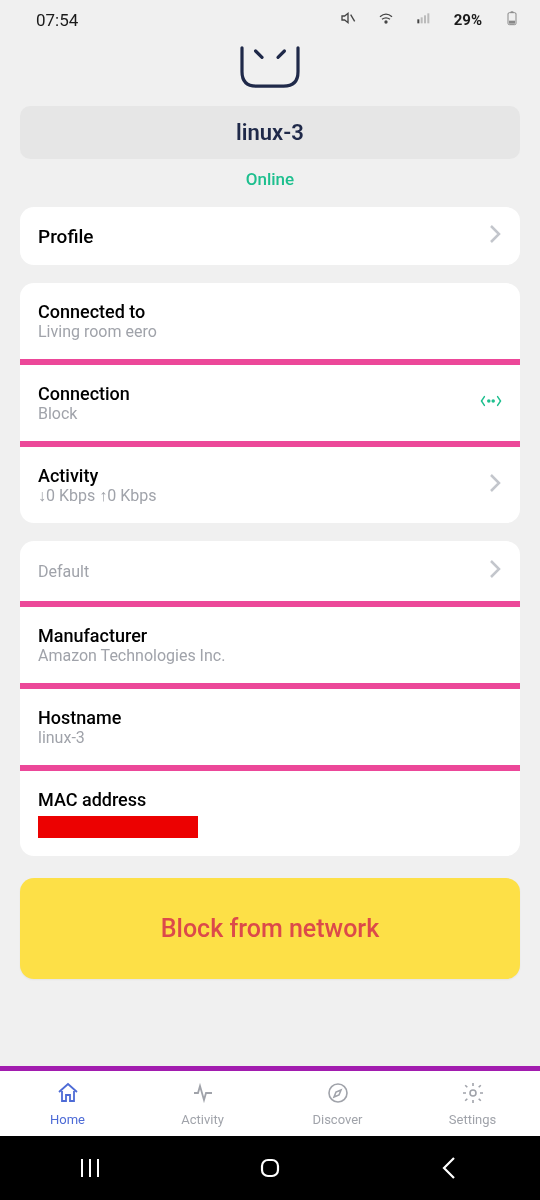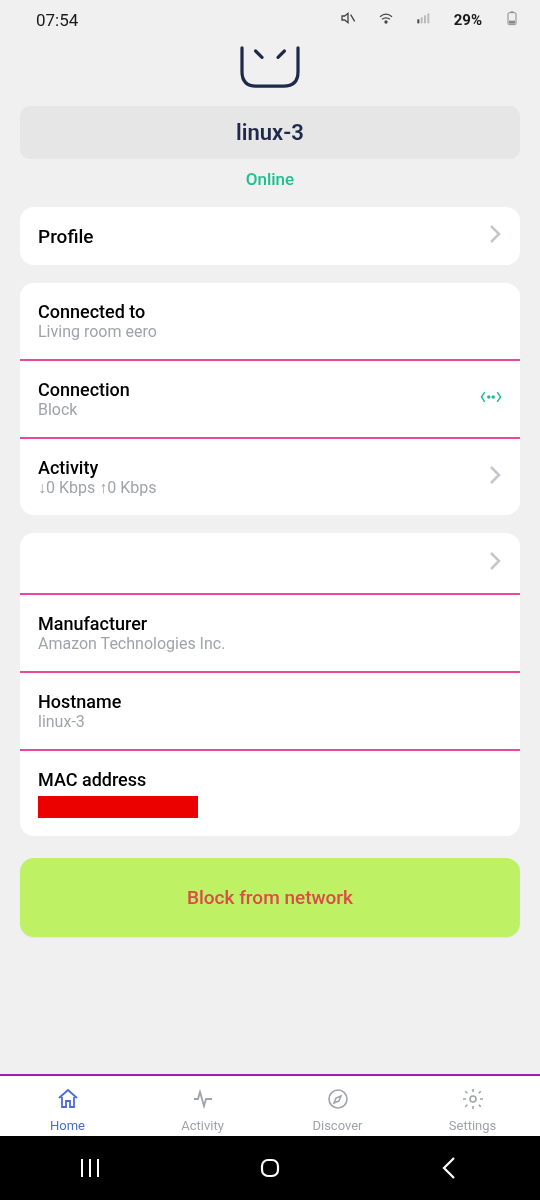--- a/index.html
+++ b/index.html
@@ -56,21 +56,21 @@
   .card {
     background: #fff;
     border-radius: 14px;
     margin-bottom: 18px;
     overflow: hidden;
   }
   .row {
     display: flex;
     align-items: center;
     padding: 14px 18px;
-    border-bottom: 2px solid #ec4899;
+    border-bottom: 6px solid #ec4899;
     min-height: 58px;
   }
   .row:last-child { border-bottom: none; }
   .row-main { flex: 1; }
   .row-label {
     font-size: 18px;
     color: #000000;
     font-weight: 500;
   }
   .row-sub {
@@ -87,39 +87,39 @@
   .row.single-line .row-label { font-size: 19px; }
 
   .redacted {
     background: #ec0101;
     height: 22px;
     width: 160px;
     margin-top: 6px;
   }
 
   .block-btn {
-    background: #bef264;
+    background: #fde047;
     border-radius: 14px;
     text-align: center;
-    padding: 28px 0;
+    padding: 36px 0;
     color: #dc4a4a;
-    font-size: 19px;
+    font-size: 25px;
     font-weight: 500;
     margin-top: 22px;
     margin-bottom: 18px;
     box-shadow: 0 1px 2px rgba(0,0,0,0.05);
   }
 
   .bottom-nav {
     position: absolute;
     left: 0; right: 0;
-    bottom: 56px;
+    bottom: 64px;
     height: 70px;
     background: #fff;
-    border-top: 2px solid #a21caf;
+    border-top: 5px solid #a21caf;
     display: flex;
   }
   .nav-item {
     flex: 1;
     display: flex;
     flex-direction: column;
     align-items: center;
     justify-content: center;
     gap: 4px;
     color: #a0a3aa;
@@ -235,20 +235,21 @@
         <svg viewBox="0 0 12 20" fill="none" stroke="currentColor" stroke-width="2.5">
             <path d="M2 2 l8 8 -8 8"></path>
           </svg>
       </span>
     </div>
   </div>
 
   <div class="card">
     <div class="row tall">
       <div class="row-main">
+        <div class="row-sub">Default</div>
       </div>
       <span class="chev">
         <svg viewBox="0 0 12 20" fill="none" stroke="currentColor" stroke-width="2.5">
             <path d="M2 2 l8 8 -8 8"></path>
           </svg>
       </span>
     </div>
     <div class="row tall">
       <div class="row-main">
         <div class="row-label">Manufacturer</div>

